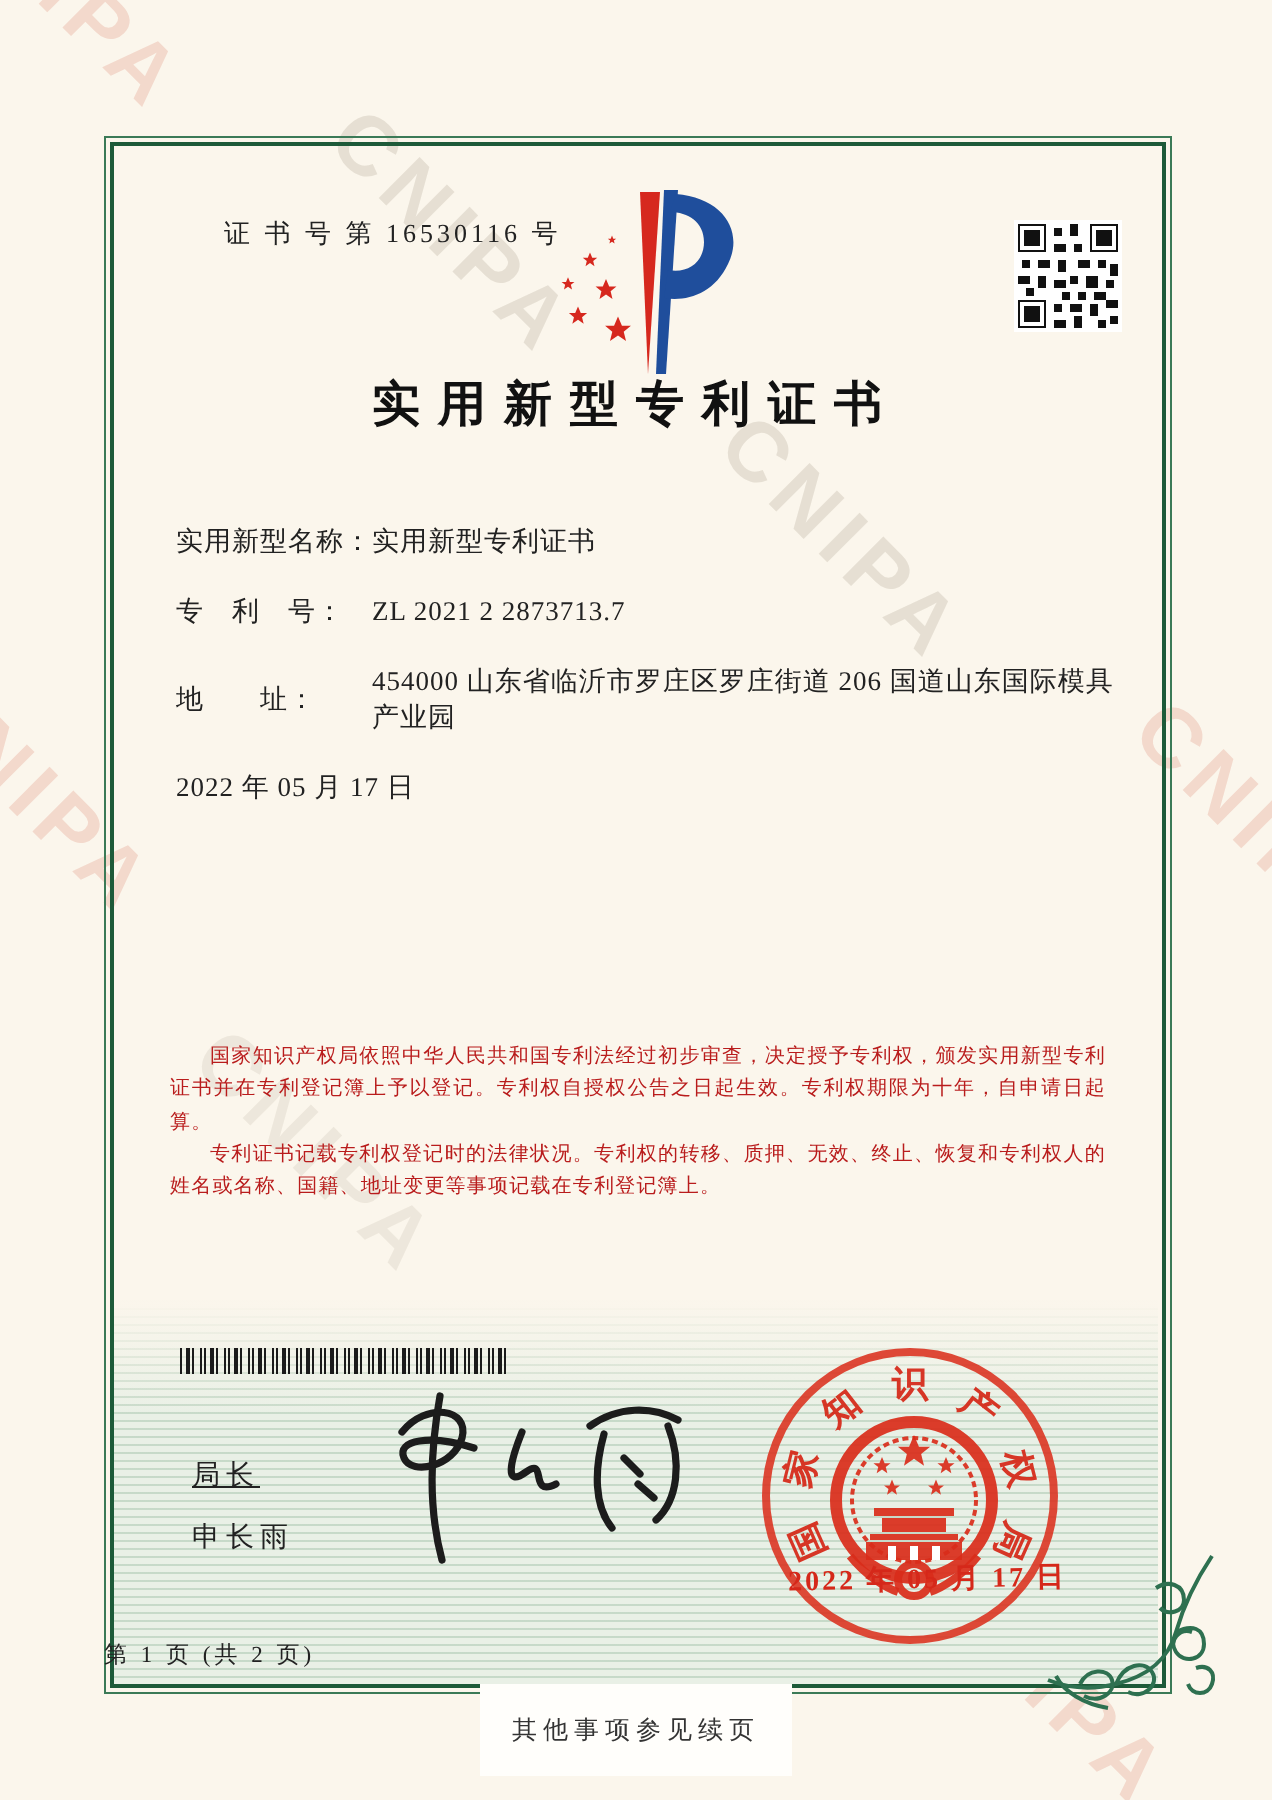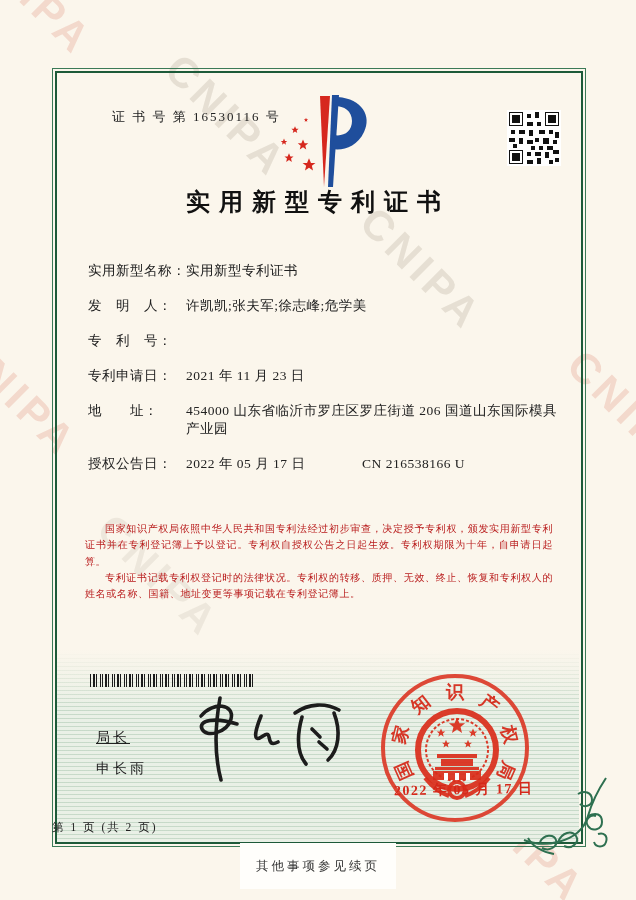--- a/index.html
+++ b/index.html
@@ -52,21 +52,21 @@
   #qr{position:absolute;left:507px;top:110px;z-index:2;}
   #title{
     position:absolute;left:52px;top:186px;width:532px;text-align:center;
     font-size:24px;font-weight:700;letter-spacing:9px;color:#111;z-index:2;
   }
   
   #fields{
     position:absolute;left:88px;top:262px;width:472px;z-index:2;
     font-size:13.5px;line-height:18px;
   }
-  .frow{display:flex;margin-bottom:17px;}
+  .frow{display:flex;margin-bottom:17px;align-items:center;}
   .flabel{flex:none;width:98px;letter-spacing:.5px;}
   .fvalue{flex:1;letter-spacing:.5px;}
   .fvalue-fixed{flex:none;width:176px;}
   
   #body-text{
     position:absolute;left:85px;top:521px;width:468px;z-index:2;
     font-size:10px;line-height:1.63;letter-spacing:.6px;color:#b91c1c;
     text-align:justify;
   }
   #body-text p{margin:0;text-indent:2em;}
@@ -197,38 +197,29 @@
 </svg>
 
 <div id="title">实用新型专利证书</div>
 
 <div id="fields">
   <div class="frow">
     <span class="flabel">实用新型名称：</span>
     <span class="fvalue">实用新型专利证书</span>
   </div>
   <div class="frow">
-    <span class="flabel">发　明　人：</span>
-    <span class="fvalue">许凯凯;张夫军;徐志峰;危学美</span>
-  </div>
-  <div class="frow">
     <span class="flabel">专　利　号：</span>
-  </div>
-  <div class="frow">
-    <span class="flabel">专利申请日：</span>
-    <span class="fvalue">2021 年 11 月 23 日</span>
+    <span class="fvalue">ZL 2021 2 2873713.7</span>
   </div>
   <div class="frow">
     <span class="flabel">地　　址：</span>
     <span class="fvalue">454000 山东省临沂市罗庄区罗庄街道 206 国道山东国际模具产业园</span>
   </div>
   <div class="frow">
-    <span class="flabel">授权公告日：</span>
     <span class="fvalue fvalue-fixed">2022 年 05 月 17 日</span>
-    <span class="fvalue">CN 216538166 U</span>
   </div>
 </div>
 
 <div id="body-text">
   <p>国家知识产权局依照中华人民共和国专利法经过初步审查，决定授予专利权，颁发实用新型专利证书并在专利登记簿上予以登记。专利权自授权公告之日起生效。专利权期限为十年，自申请日起算。</p>
   <p>专利证书记载专利权登记时的法律状况。专利权的转移、质押、无效、终止、恢复和专利权人的姓名或名称、国籍、地址变更等事项记载在专利登记簿上。</p>
 </div>
 
 <div id="barcode"></div>
 

